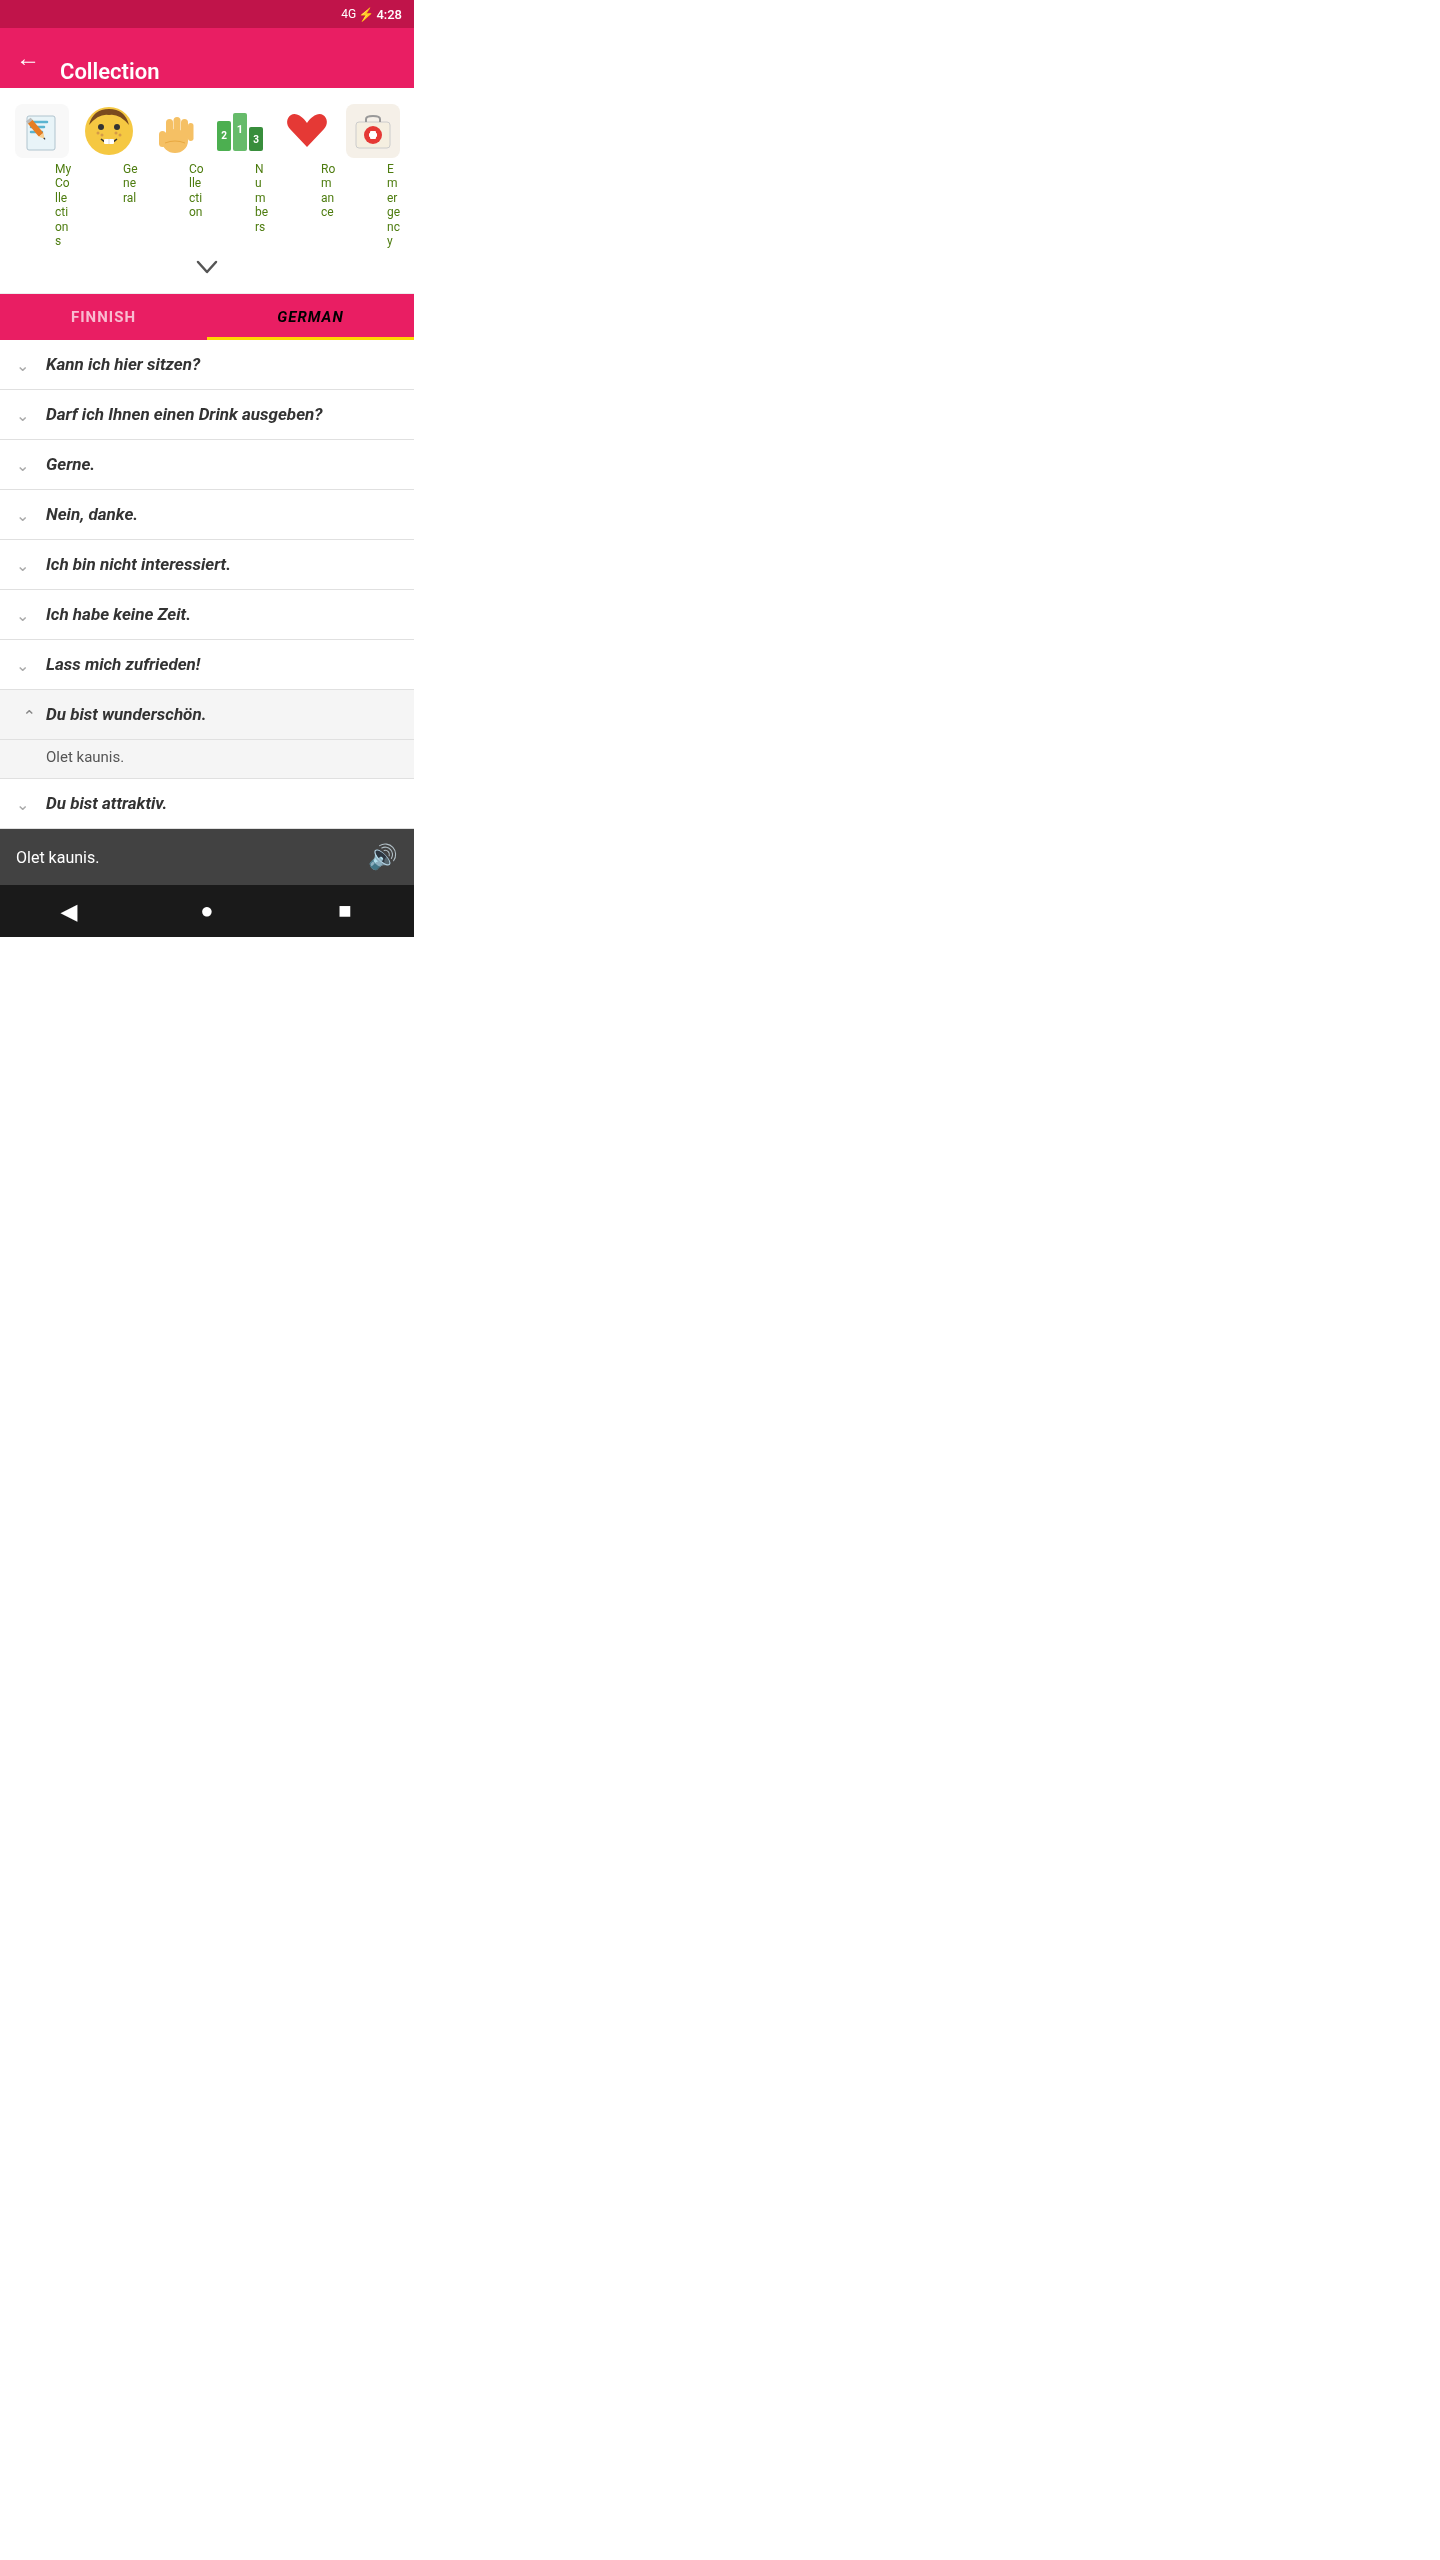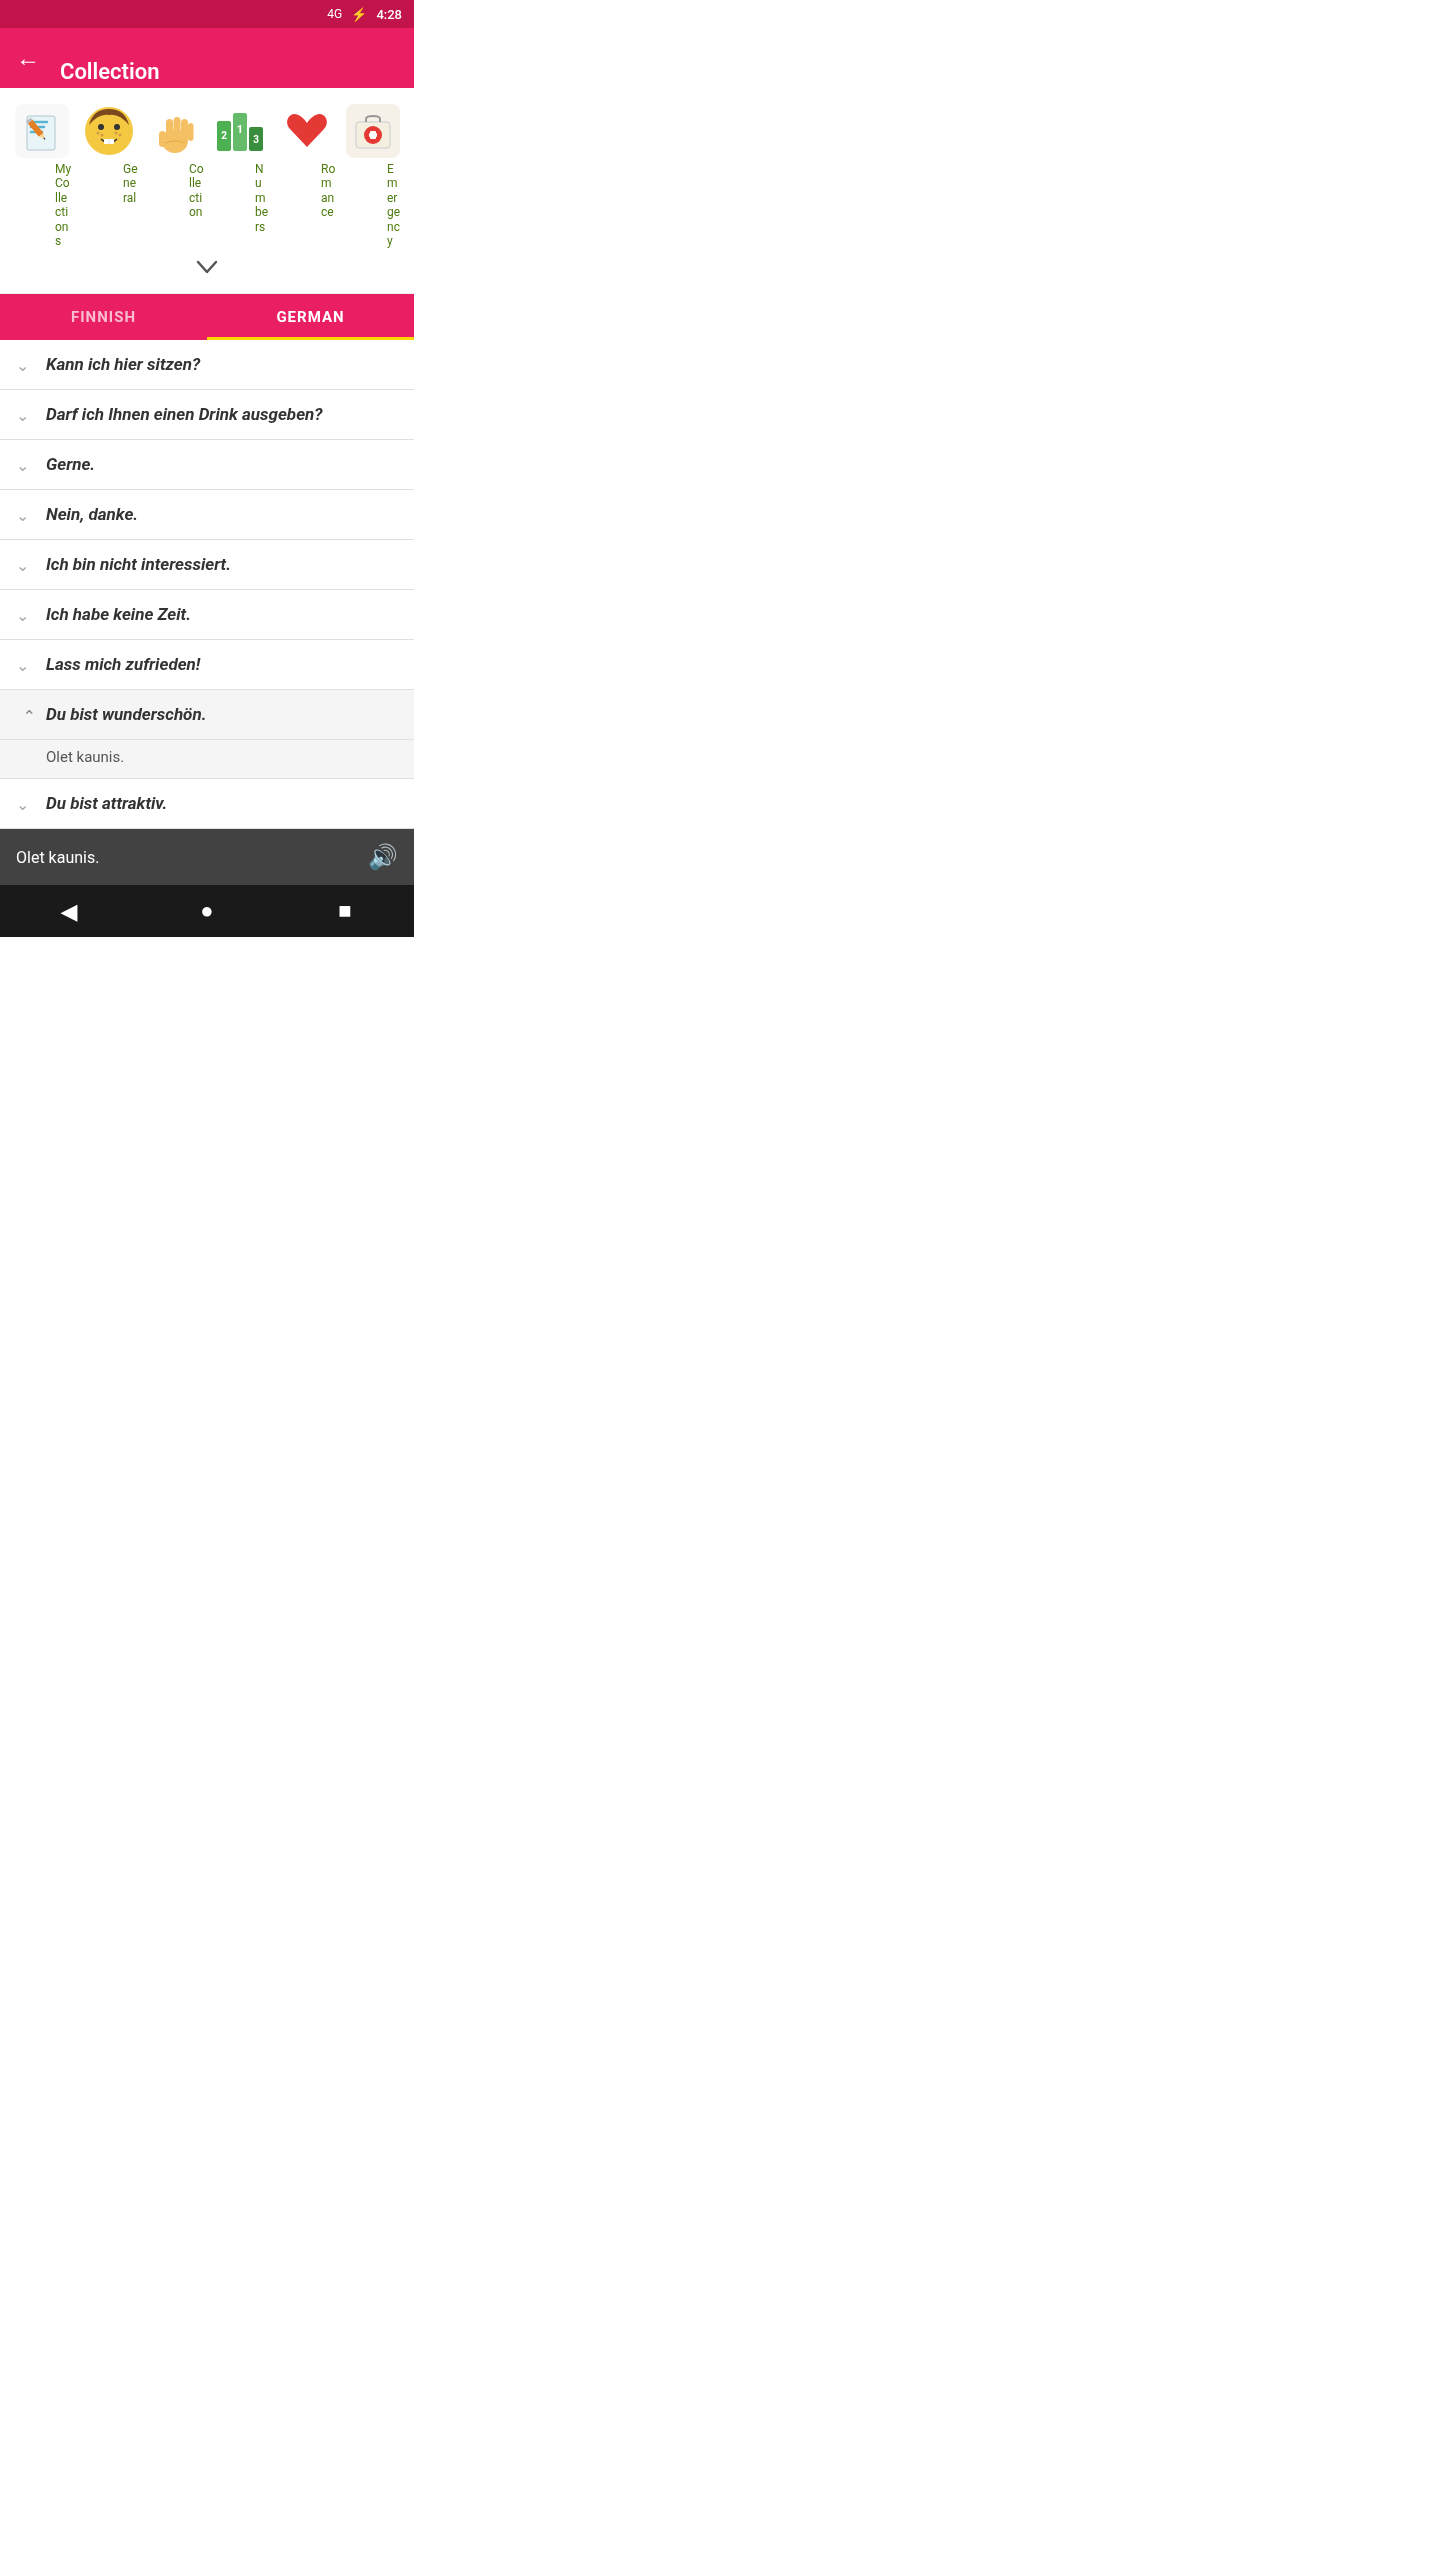--- a/index.html
+++ b/index.html
@@ -12,21 +12,21 @@
     }
 
     
     .status-bar {
       background: #c0144a;
       height: 28px;
       display: flex;
       align-items: center;
       justify-content: flex-end;
       padding-right: 12px;
-      gap: 9px;
+      gap: 2px;
     }
     .status-bar-text {
       color: white;
       font-size: 13px;
       font-weight: 500;
     }
     .signal-icon {
       color: white;
       font-size: 12px;
     }
@@ -109,21 +109,22 @@
       text-align: center;
       padding: 14px 6px;
       font-size: 15px;
       font-weight: 700;
       color: rgba(255,255,255,0.7);
       cursor: pointer;
       letter-spacing: 1px;
       position: relative;
     }
     .tab.active {
-      color: #ffffff;
+      color: #000000;
+      font-style: italic;
     }
     .tab.active::after {
       content: '';
       position: absolute;
       bottom: 0;
       left: 0;
       right: 0;
       height: 3px;
       background: #ffd600;
     }

